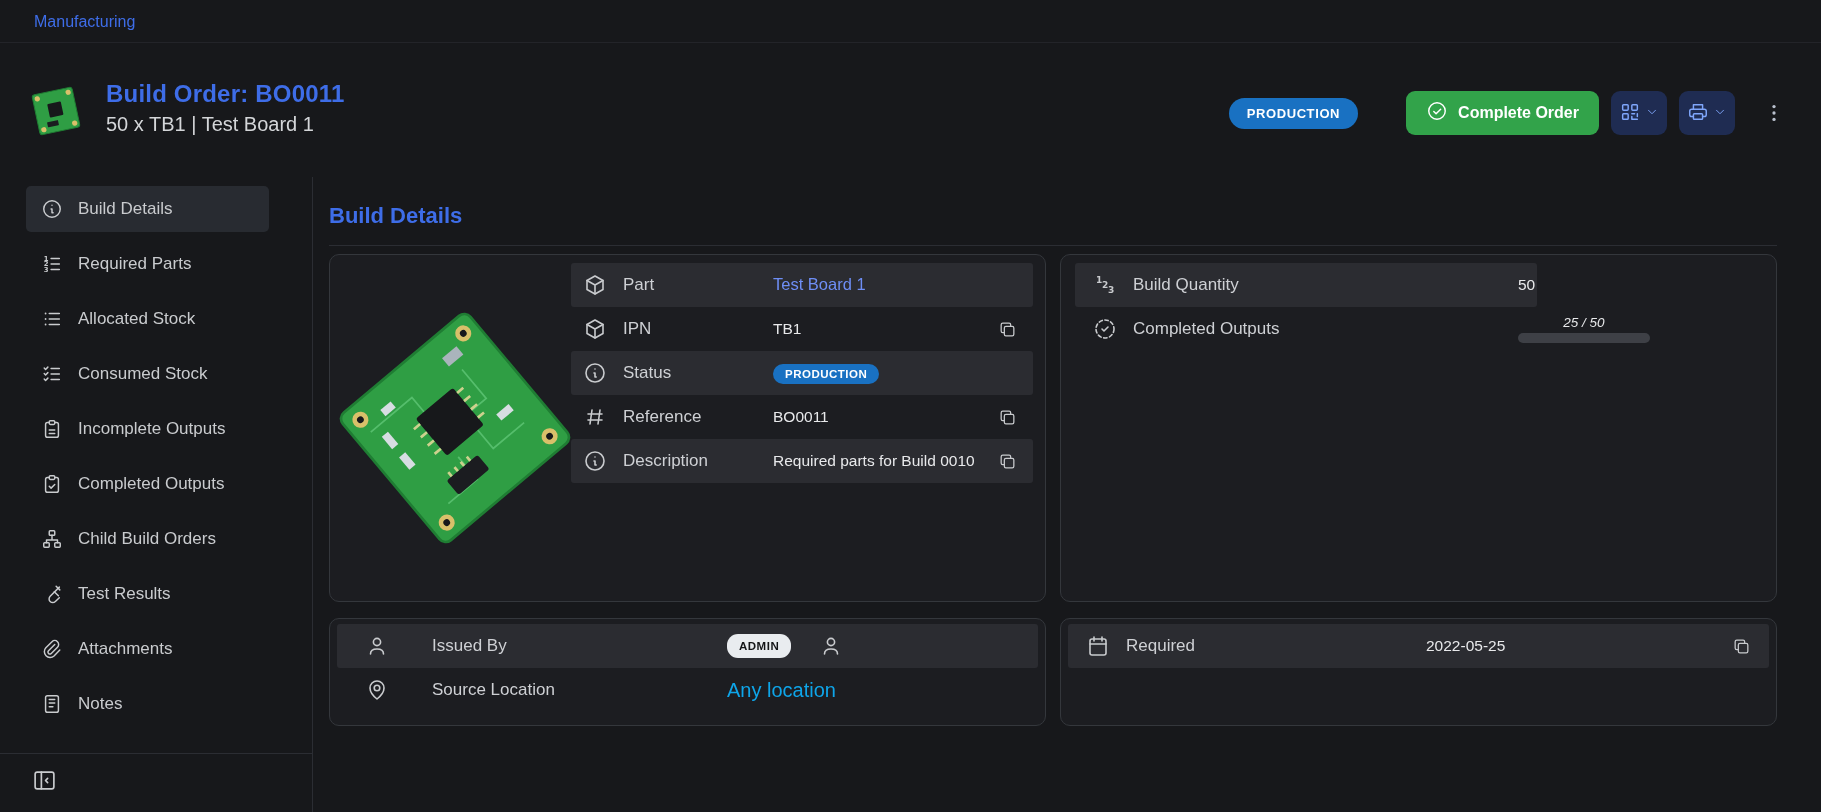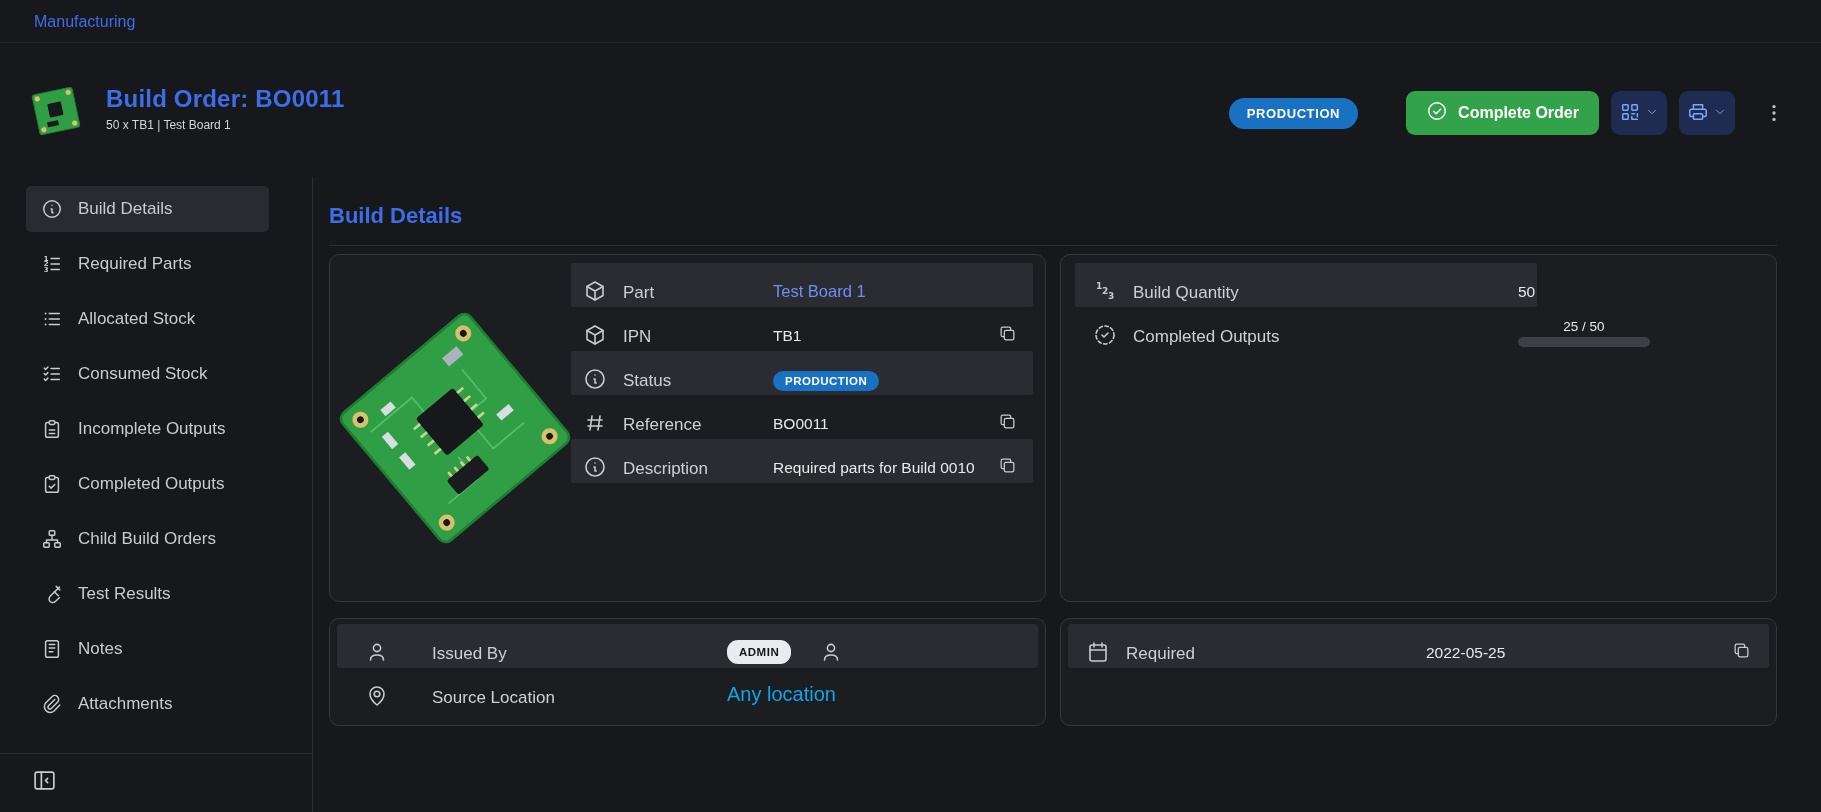--- a/index.html
+++ b/index.html
@@ -12,21 +12,21 @@
   
   .crumb-bar { padding:13px 0 11px 34px; border-bottom:1px solid #232429; }
   .crumb-link { color:#3e6de8; font-size:16px; cursor:pointer; }
 
   
   .header { display:flex; align-items:center; padding:18px 30px 22px 30px; height:134px; }
   .thumb { width:52px; height:52px; margin-top:6px; display:flex; align-items:center; justify-content:center; }
   .thumb svg { transform:rotate(-12deg); }
   .title-block { margin-left:24px; }
   .page-title { color:#3e6de8; font-size:24px; font-weight:bold; letter-spacing:.2px; }
-  .page-subtitle { color:#d4d6d9; font-size:12px; margin-top:5px; }
+  .page-subtitle { color:#d4d6d9; font-size:20px; margin-top:5px; }
   .header-actions { margin-left:auto; display:flex; align-items:center; margin-top:10px; }
   .status-pill { background:#1971c2; color:#fff; font-size:13px; font-weight:bold;
                  letter-spacing:.6px; padding:8px 18px; border-radius:16px; }
   .complete-btn { margin-left:48px; display:flex; align-items:center; gap:10px;
                   background:#32a34a; color:#fff; border:none; cursor:pointer;
                   font-family:inherit; font-size:16px; font-weight:bold;
                   height:44px; padding:0 20px; border-radius:9px; }
   .split-btn { margin-left:12px; display:flex; align-items:center; gap:4px;
                background:#1f2c52; color:#7fa6fb; border:none; cursor:pointer;
                height:44px; padding:0 8px; border-radius:9px; }
@@ -55,21 +55,21 @@
   .grid { display:grid; grid-template-columns:1fr 1fr; column-gap:14px; row-gap:16px; }
   .panel { background:#1c1d21; border:1px solid #34373c; border-radius:10px; }
   .panel-top { min-height:348px; }
   .panel-details { display:flex; padding:8px 12px 8px 8px; }
   .pcb-wrap { flex:1; display:flex; align-items:center; justify-content:center; cursor:pointer; }
   .pcb-wrap svg { transform:rotate(-40deg); }
   .dtable { width:462px; }
   .panel-top-right { padding:8px 14px; }
   .panel-bottom { padding:5px 7px; min-height:108px; }
 
-  .row { display:flex; align-items:flex-end; min-height:44px; padding:4px 12px; font-size:17px; }
+  .row { display:flex; align-items:center; min-height:44px; padding:4px 12px; font-size:17px; }
   .dtable .row:nth-child(odd), .striped .row:nth-child(odd) { background:#2b2c31; border-radius:3px; }
   .ricon { width:24px; height:24px; margin-right:16px; flex:none; color:#c9cbce;
            display:flex; align-items:center; justify-content:center; }
   .rlabel { color:#ced0d4; flex:none; }
   .t-left .rlabel { width:150px; }
   .t-left .rlabel.narrow { width:74px; }
   .t-right .rlabel { width:385px; }
   .t-issue .rlabel { width:295px;margin-left:27px; }
   .t-dates .rlabel { width:300px; }
   .rvalue { color:#e8e9eb; font-size:15.5px; flex:1; min-width:0; line-height:1.4; }
@@ -84,21 +84,21 @@
               margin-left:10px; width:28px; height:28px; display:flex; align-items:center; justify-content:center; }
 
   .mini-badge { background:#1971c2; color:#fff; font-size:11.5px; font-weight:bold;
                 letter-spacing:.5px; padding:4px 12px; border-radius:11px; }
   .owner-badge { background:#e9ecef; color:#141517; font-size:11.5px; font-weight:bold;
                  letter-spacing:.5px; padding:4px 12px; border-radius:11px; }
   .owner-cell { display:flex; align-items:center; gap:28px; }
   .owner-cell .ricon { margin:0; }
 
   .progress-cell { display:flex; flex-direction:column; gap:3px; width:140px; }
-  .progress-text { color:#e8e9eb; font-size:13.5px; text-align:center; }
+  .progress-text { color:#e8e9eb; font-size:13.5px; text-align:center;font-style:italic; }
   .progress-track { width:132px; height:10px; border-radius:5px; background:#3e4046; overflow:hidden; margin:0 auto; }
   .progress-fill { height:100%; background:#e8590c; border-radius:5px 0 0 5px; }
 
   svg.ic { fill:none; stroke:currentColor; stroke-width:1.6; stroke-linecap:round; stroke-linejoin:round; }
   svg.ic text { stroke:none; fill:currentColor; font-family:"DejaVu Sans",sans-serif; font-weight:bold; }
 </style>
 </head>
 <body>
 
 <div class="page">
@@ -261,34 +261,34 @@
             <path d="M20 4.5L10 14.5a4 4 0 1 0 5.66 5.66L20 16"></path>
               <path d="M14.5 9.5l4.5 4.5M16.5 3.5l4 4"></path>
           </svg>
         </span>
         <span>Test Results</span>
       </div>
 
       <div class="side-item">
         <span class="sicon">
           <svg class="ic" width="22" height="22" viewBox="0 0 24 24">
+            <path d="M15 7l-6.8 6.8a2.1 2.1 0 0 0 3 3L18 10a4.2 4.2 0 0 0-6-6L5.3 10.7a6.3 6.3 0 0 0 8.9 8.9L20.5 13"></path>
+          </svg>
+        </span>
+        <span>Attachments</span>
+      </div>
+
+      <div class="side-item">
+        <span class="sicon">
+          <svg class="ic" width="22" height="22" viewBox="0 0 24 24">
             <rect x="5" y="3" width="14" height="18" rx="2"></rect>
               <path d="M9 7h6M9 11h6M9 15h4"></path>
           </svg>
         </span>
         <span>Notes</span>
-      </div>
-
-      <div class="side-item">
-        <span class="sicon">
-          <svg class="ic" width="22" height="22" viewBox="0 0 24 24">
-            <path d="M15 7l-6.8 6.8a2.1 2.1 0 0 0 3 3L18 10a4.2 4.2 0 0 0-6-6L5.3 10.7a6.3 6.3 0 0 0 8.9 8.9L20.5 13"></path>
-          </svg>
-        </span>
-        <span>Attachments</span>
       </div>
 
       <div class="side-bottom">
         <button class="collapse-btn">
           <svg class="ic" width="25" height="25" viewBox="0 0 24 24">
             <rect x="3" y="4" width="18" height="16" rx="2"></rect>
               <path d="M9 4v16"></path>
               <path d="M15 10l-2 2 2 2"></path>
           </svg>
         </button>

